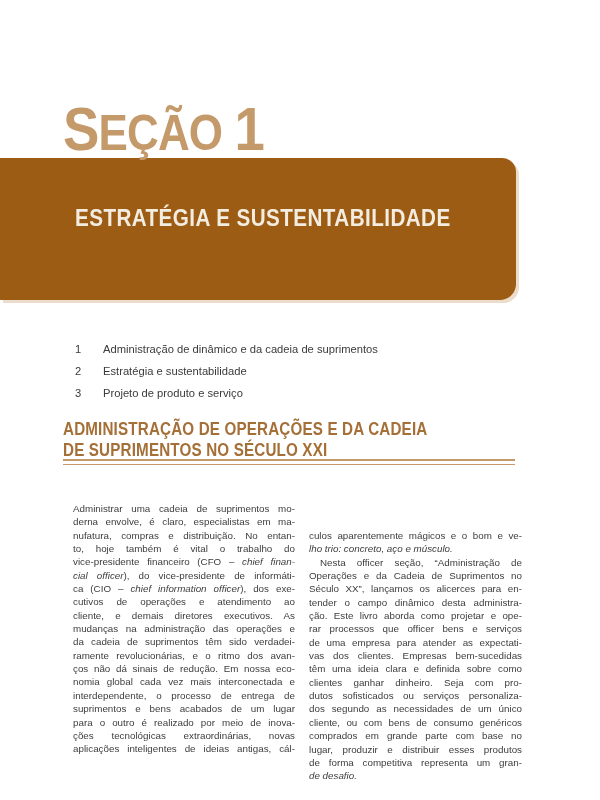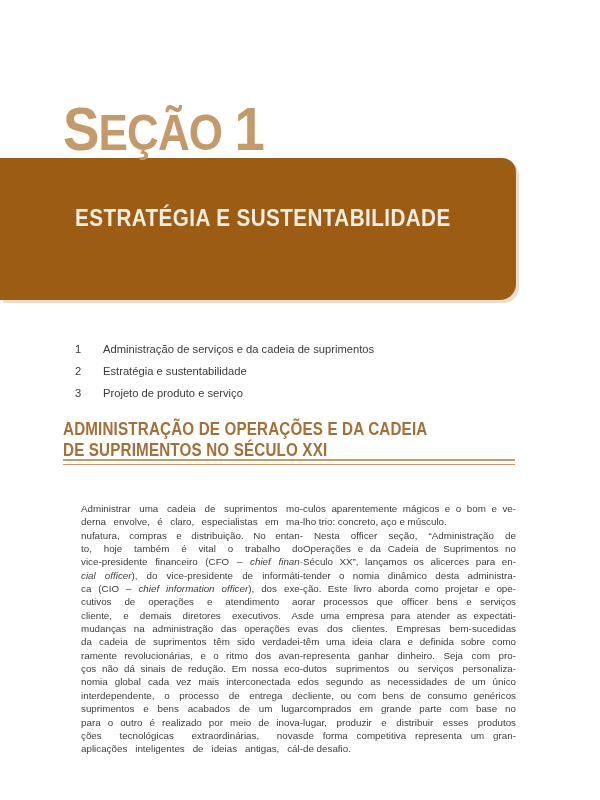--- a/index.html
+++ b/index.html
@@ -43,47 +43,47 @@
     transform:scaleX(0.8);transform-origin:left top;letter-spacing:0.2px;
   }
   
   .double-rule{
     position:absolute;left:63px;top:459px;width:452px;height:3px;
     border-top:2.5px solid #c49a6a;border-bottom:1px solid #c49a6a;
   }
   
   .columns{position:absolute;left:65px;top:502px;width:450px;}
   .col{position:absolute;top:0;}
-  .col-left{left:16px;width:222px;}
-  .col-right{left:238px;width:213px;}
+  .col-left{left:8px;width:222px;}
+  .col-right{left:244px;width:213px;margin-top:27px;}
   .bline{
     font-size:9.8px;line-height:13.35px;color:#3d3d3d;
     text-align:justify;text-align-last:justify;white-space:nowrap;
   }
-  .bline.end{text-align-last:left;}
+  .bline.end{text-align-last:left;font-style:italic;}
   .bline.indent{padding-left:11px;}
   .bline i{font-style:italic;}
 </style>
 </head>
 <body>
 
 <div class="page">
 
   <div class="section-label">
     <span class="sl-big">S</span><span class="sl-small">EÇÃO</span><span class="sl-gap"></span><span class="sl-big">1</span>
   </div>
 
   <div class="banner">
     <div class="banner-title">ESTRATÉGIA E SUSTENTABILIDADE</div>
   </div>
 
   <div class="chapter-list" id="chapter-list">
       <div class="chap-row">
         <span class="chap-num">1</span>
-        <span class="chap-label">Administração de serviços e da cadeia de suprimentos</span>
+        <span class="chap-label">Administração de dinâmico e da cadeia de suprimentos</span>
       </div>
       <div class="chap-row">
         <span class="chap-num">2</span>
         <span class="chap-label">Estratégia e sustentabilidade</span>
       </div>
       <div class="chap-row">
         <span class="chap-num">3</span>
         <span class="chap-label">Projeto de produto e serviço</span>
       </div>
     </div>
@@ -116,28 +116,28 @@
         <div class="bline">para o outro é realizado por meio de inova-</div>
         <div class="bline">ções tecnológicas extraordinárias, novas</div>
         <div class="bline">aplicações inteligentes de ideias antigas, cál-</div>
       </div>
     <div class="col col-right" id="col-right">
         <div class="bline">culos aparentemente mágicos e o bom e ve-</div>
         <div class="bline end">lho trio: concreto, aço e músculo.</div>
         <div class="bline indent">Nesta officer seção, “Administração de</div>
         <div class="bline">Operações e da Cadeia de Suprimentos no</div>
         <div class="bline">Século XX”, lançamos os alicerces para en-</div>
-        <div class="bline">tender o nomia dinâmico desta administra-</div>
+        <div class="bline">tender o campo dinâmico desta administra-</div>
         <div class="bline">ção. Este livro aborda como projetar e ope-</div>
         <div class="bline">rar processos que officer bens e serviços</div>
         <div class="bline">de uma empresa para atender as expectati-</div>
         <div class="bline">vas dos clientes. Empresas bem-sucedidas</div>
         <div class="bline">têm uma ideia clara e definida sobre como</div>
-        <div class="bline">representa ganhar dinheiro. Seja com pro-</div>
-        <div class="bline">dutos suprimentos ou serviços personaliza-</div>
+        <div class="bline">clientes ganhar dinheiro. Seja com pro-</div>
+        <div class="bline">dutos sofisticados ou serviços personaliza-</div>
         <div class="bline">dos segundo as necessidades de um único</div>
         <div class="bline">cliente, ou com bens de consumo genéricos</div>
         <div class="bline">comprados em grande parte com base no</div>
         <div class="bline">lugar, produzir e distribuir esses produtos</div>
         <div class="bline">de forma competitiva representa um gran-</div>
         <div class="bline end">de desafio.</div>
       </div>
   </div>
 
 </div>

